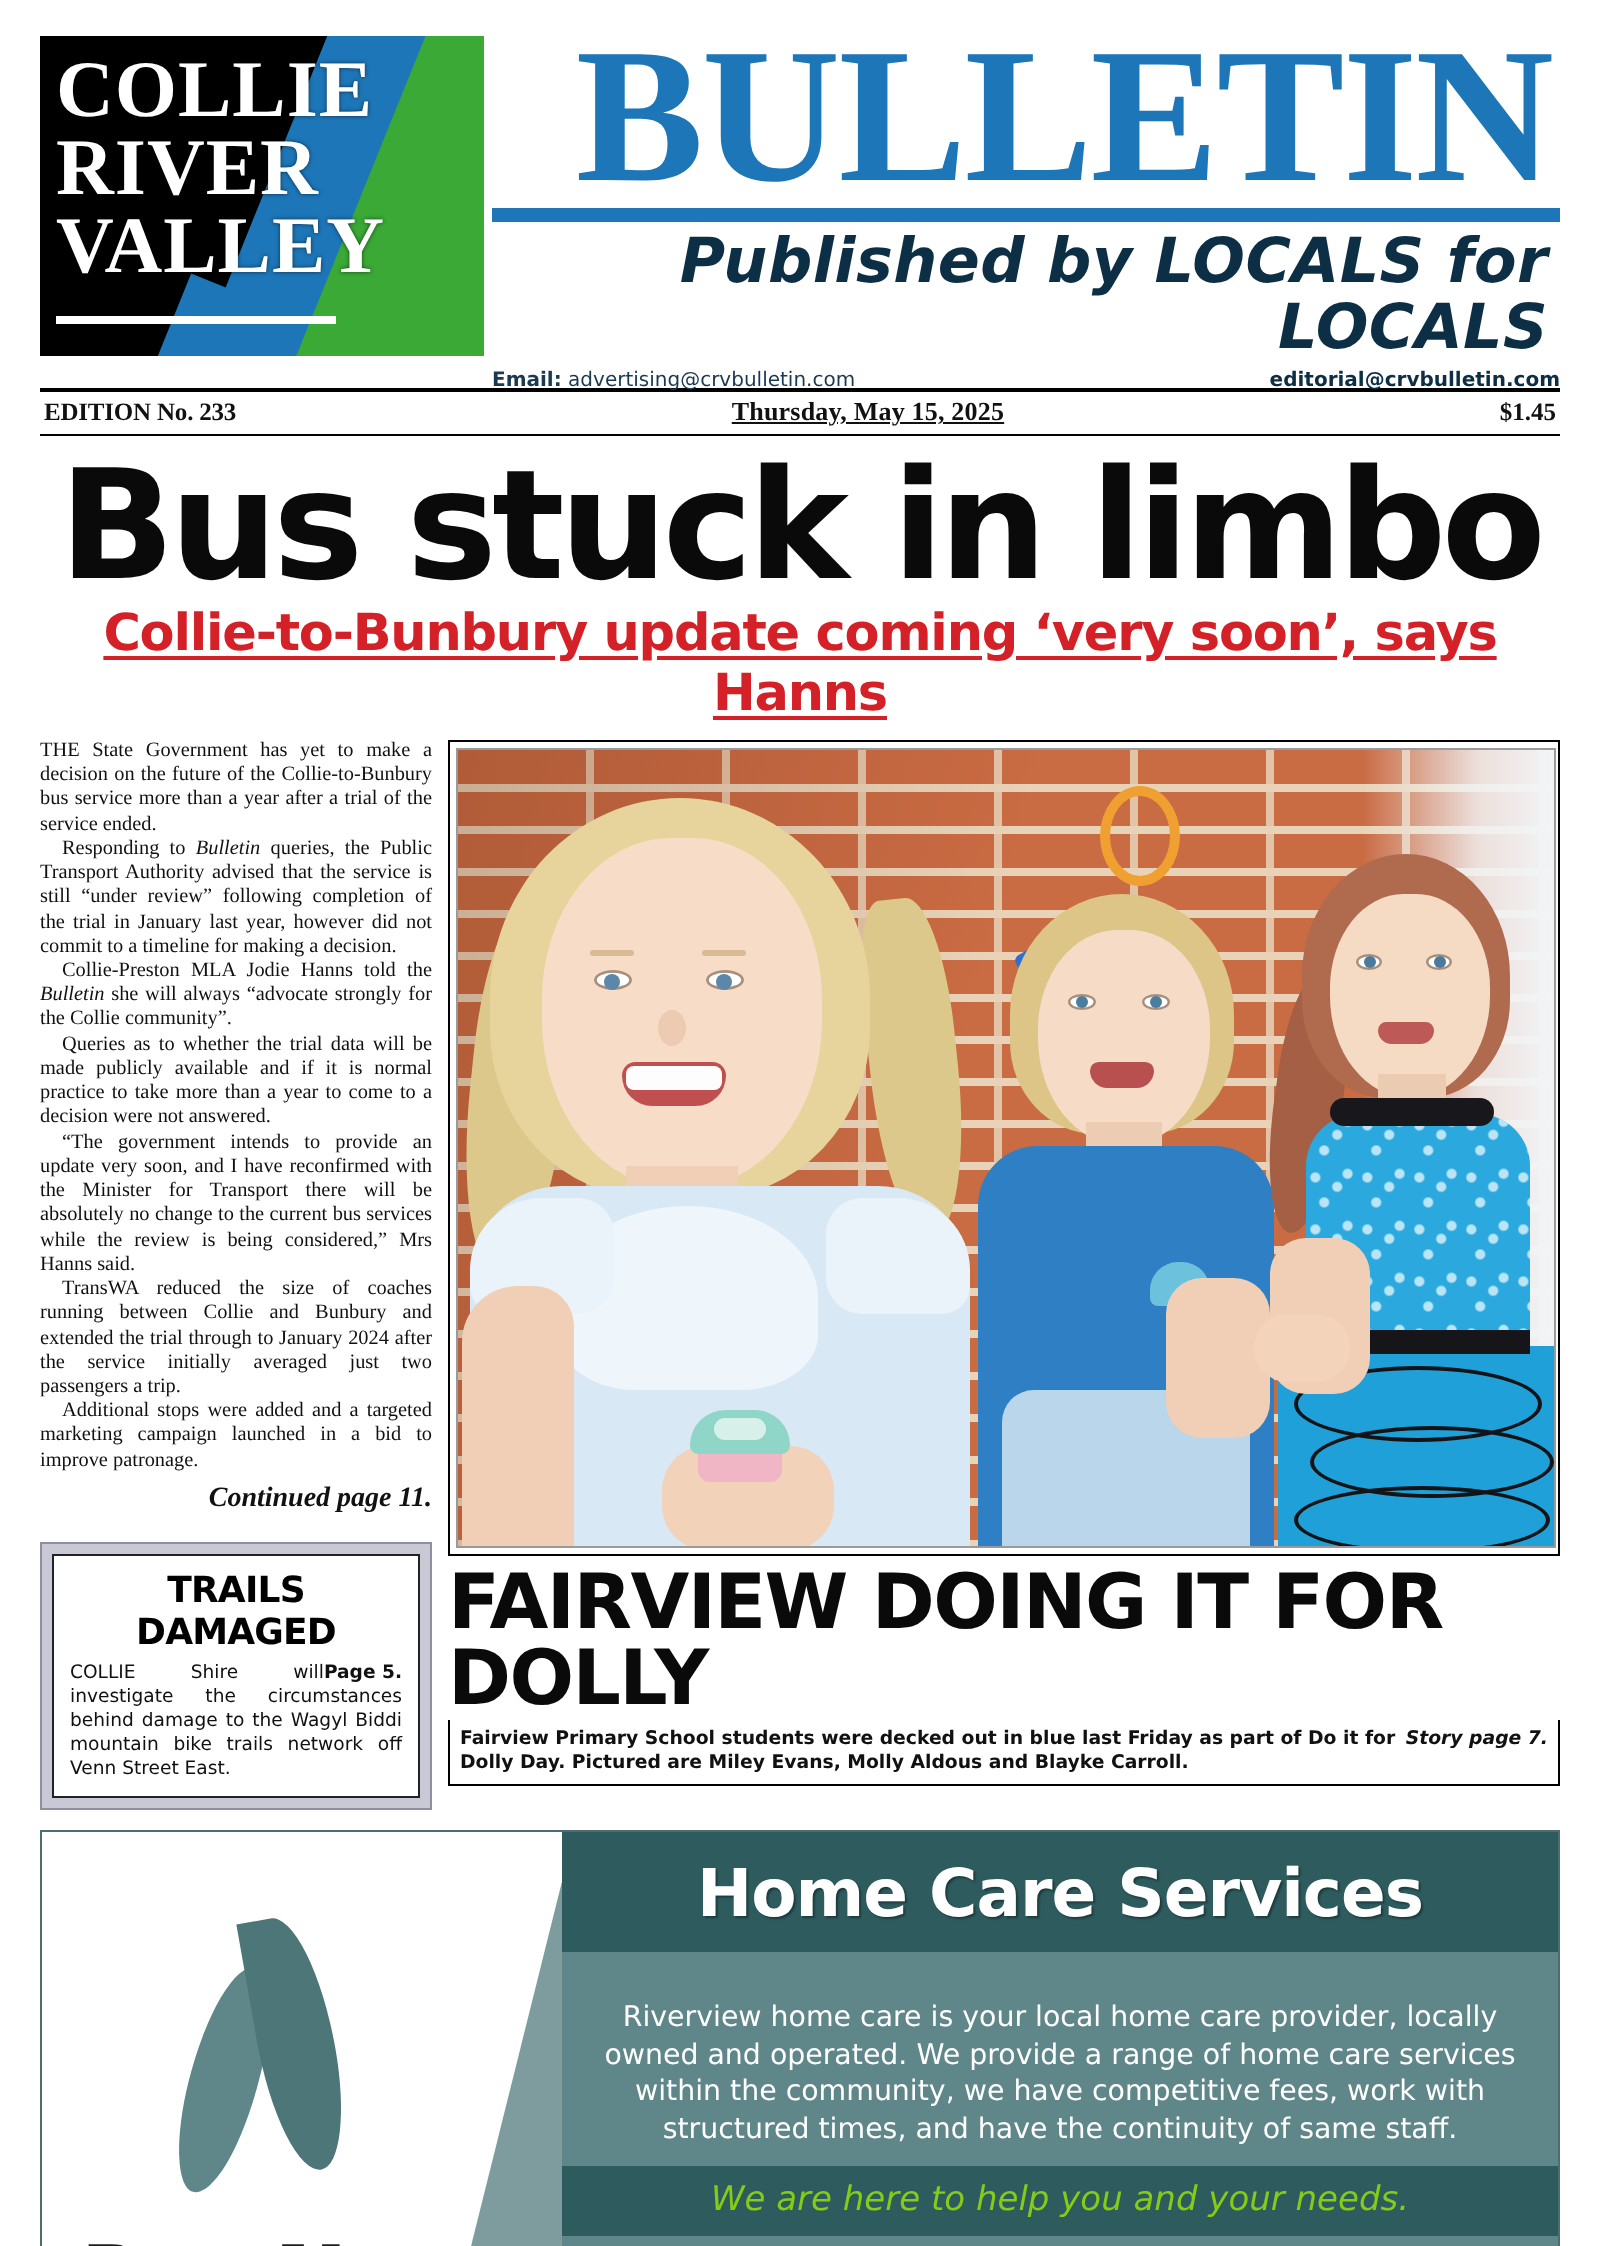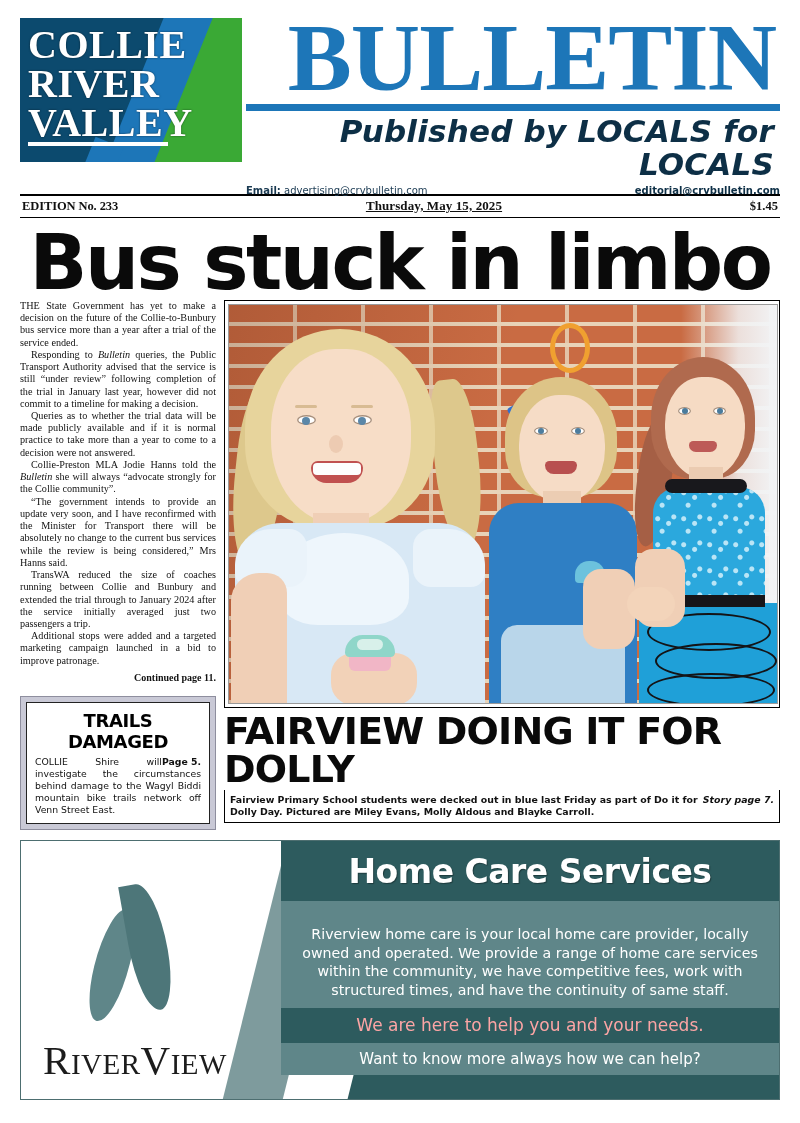--- a/index.html
+++ b/index.html
@@ -7,21 +7,21 @@
   body{
     width:800px;height:1123px;overflow:hidden;
     font-family:"Liberation Serif", serif;
     color:#111;
     -webkit-font-smoothing:antialiased;
   }
   .page{position:relative;width:800px;height:1123px;background:#fff;box-sizing:border-box;padding:0 20px;}
 
   
   .masthead{position:relative;height:170px;margin-top:18px;display:flex;align-items:stretch;}
-  .logo-block{position:relative;width:222px;height:144px;overflow:hidden;background:#0c4a6e;flex:none;}
+  .logo-block{position:relative;width:222px;height:160px;overflow:hidden;background:#000000;flex:none;}
   .logo-block .stripe{position:absolute;top:-40px;width:70px;height:260px;transform:rotate(22deg);}
   .logo-block .s-blue{left:110px;background:#1d76b8;}
   .logo-block .s-green{left:160px;background:#3aa935;width:92px;}
   .logo-block .s-blue2{left:52px;background:#1d76b8;width:30px;top:120px;height:120px;}
   .logo-words{position:relative;z-index:4;padding:8px 6px 0 8px;}
   .logo-words div{
     color:#fff;font-family:"Liberation Serif", serif;font-weight:bold;
     font-size:40px;line-height:0.97;letter-spacing:0.5px;
     text-shadow:0 0 2px rgba(0,0,0,.6);
   }
@@ -73,22 +73,22 @@
   .col-left{width:196px;flex:none;}
   .col-right{flex:1;}
 
   .story p{
     margin:0;font-family:"Liberation Serif", serif;font-size:10.2px;line-height:1.20;
     text-align:justify;text-justify:inter-word;hyphens:auto;color:#111;
   }
   .story p + p{text-indent:11px;}
   .story p i{font-style:italic;}
   .contd{
-    font-family:"Liberation Serif", serif;font-weight:bold;
-    font-size:10px;text-align:right;margin-top:5px;
+    font-family:"Liberation Serif", serif;font-weight:bold;font-style:italic;
+    font-size:14px;text-align:right;margin-top:5px;
   }
 
   .trails{
     border:1px solid #8e8e9e;background:#c9c9d6;padding:5px;margin-top:13px;
   }
   .trails-inner{border:1.5px solid #222;background:#fff;padding:7px 8px 8px 8px;}
   .trails h3{
     margin:0 0 4px 0;font-family:"DejaVu Sans", sans-serif;font-weight:bold;
     font-size:18px;letter-spacing:-0.4px;text-align:center;color:#000;
   }
@@ -224,21 +224,21 @@
     font-family:"DejaVu Sans", sans-serif;font-weight:bold;font-size:33px;
     letter-spacing:-0.5px;text-shadow:1px 1px 1px rgba(0,0,0,.35);
   }
   .band-desc{background:#5f8689;padding:24px 16px 9px 16px;}
   .band-desc p{
     margin:0;font-family:"DejaVu Sans", sans-serif;font-size:14.2px;
     line-height:1.30;color:#fff;
   }
   .band-italic{background:#2d5b5e;padding:7px 10px 8px 10px;}
   .band-italic span{
-    font-family:"DejaVu Sans", sans-serif;font-size:17px;color:#fca5a5;
+    font-family:"DejaVu Sans", sans-serif;font-style:italic;font-size:17px;color:#84cc16;
   }
   .band-q{background:#5f8689;padding:7px 10px 7px 10px;}
   .band-q span{font-family:"DejaVu Sans", sans-serif;font-size:15px;color:#fff;}
   .ad-wedge{position:absolute;left:-26px;top:0;width:60px;height:100%;background:#7e9b9d;transform:skewX(-14deg);z-index:0;}
   .ad-band{position:relative;z-index:1;}
 </style>
 </head>
 <body>
 
 <div class="page">
@@ -271,29 +271,30 @@
     </div>
   </div>
 
   <div class="edbar">
     <div class="left">EDITION No. 233</div>
     <div class="mid">Thursday, May 15, 2025</div>
     <div class="right">$1.45</div>
   </div>
 
   <div class="headline">Bus stuck in limbo</div>
+  <div class="subhead">Collie-to-Bunbury update coming ‘very soon’, says Hanns</div>
 
   <div class="content">
 
     <div class="col-left">
       <div class="story">
         <p>THE State Government has yet to make a decision on the future of the Collie-to-Bunbury bus service more than a year after a trial of the service ended.</p>
         <p>Responding to <i>Bulletin</i> queries, the Public Transport Authority advised that the service is still “under review” following completion of the trial in January last year, however did not commit to a timeline for making a decision.</p>
+        <p>Collie-Preston MLA Jodie Hanns told the <i>Bulletin</i> she will always “advocate strongly for the Collie community”.</p>
         <p>Queries as to whether the trial data will be made publicly available and if it is normal practice to take more than a year to come to a decision were not answered.</p>
-        <p>Collie-Preston MLA Jodie Hanns told the <i>Bulletin</i> she will always “advocate strongly for the Collie community”.</p>
         <p>“The government intends to provide an update very soon, and I have reconfirmed with the Minister for Transport there will be absolutely no change to the current bus services while the review is being considered,” Mrs Hanns said.</p>
         <p>TransWA reduced the size of coaches running between Collie and Bunbury and extended the trial through to January 2024 after the service initially averaged just two passengers a trip.</p>
         <p>Additional stops were added and a targeted marketing campaign launched in a bid to improve patronage.</p>
       </div>
       <div class="contd">Continued page 11.</div>
 
       <div class="trails">
         <div class="trails-inner">
           <h3>TRAILS DAMAGED</h3>
           <p>

